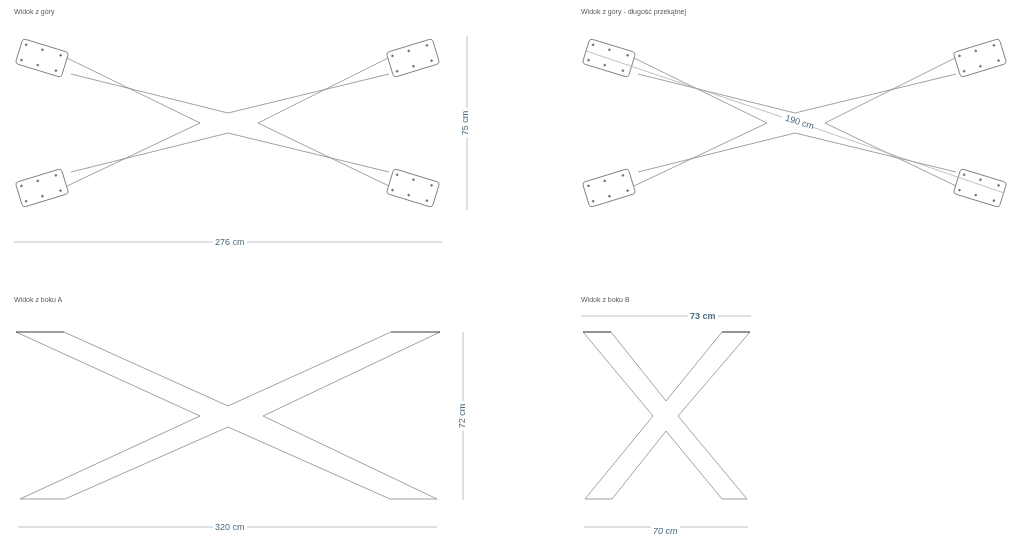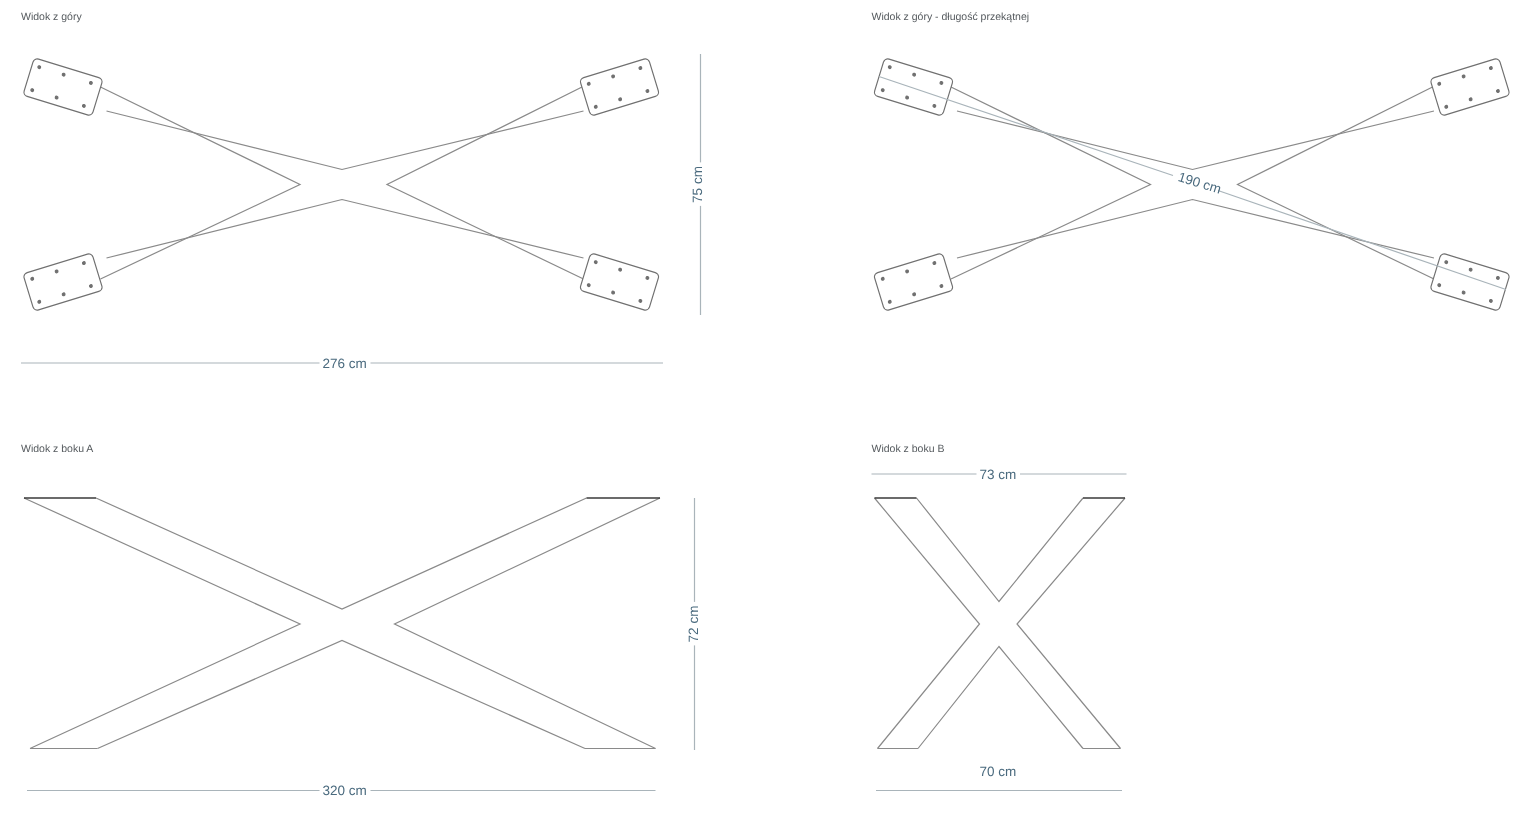--- a/index.html
+++ b/index.html
@@ -162,14 +162,14 @@
     <line x1="581" y1="316" x2="751" y2="316"></line>
     <line x1="584" y1="527" x2="748" y2="527"></line>
   </g>
 </svg>
 
 <div class="dim-label" style="left:213px;top:237px;">276 cm</div>
 <div class="dim-label vertical" style="left:451px;top:118px;">75 cm</div>
 <div class="dim-label diag" style="left:783px;top:117px;">190 cm</div>
 <div class="dim-label" style="left:213px;top:522px;">320 cm</div>
 <div class="dim-label vertical" style="left:448px;top:411px;">72 cm</div>
-<div class="dim-label" style="left:651px;top:311px;">73 cm</div>
-<div class="dim-label" style="left:651px;top:509px;">70 cm</div>
+<div class="dim-label" style="left:688px;top:311px;font-weight:bold;">73 cm</div>
+<div class="dim-label" style="left:651px;top:526px;font-style:italic;">70 cm</div>
 
 </body></html>

